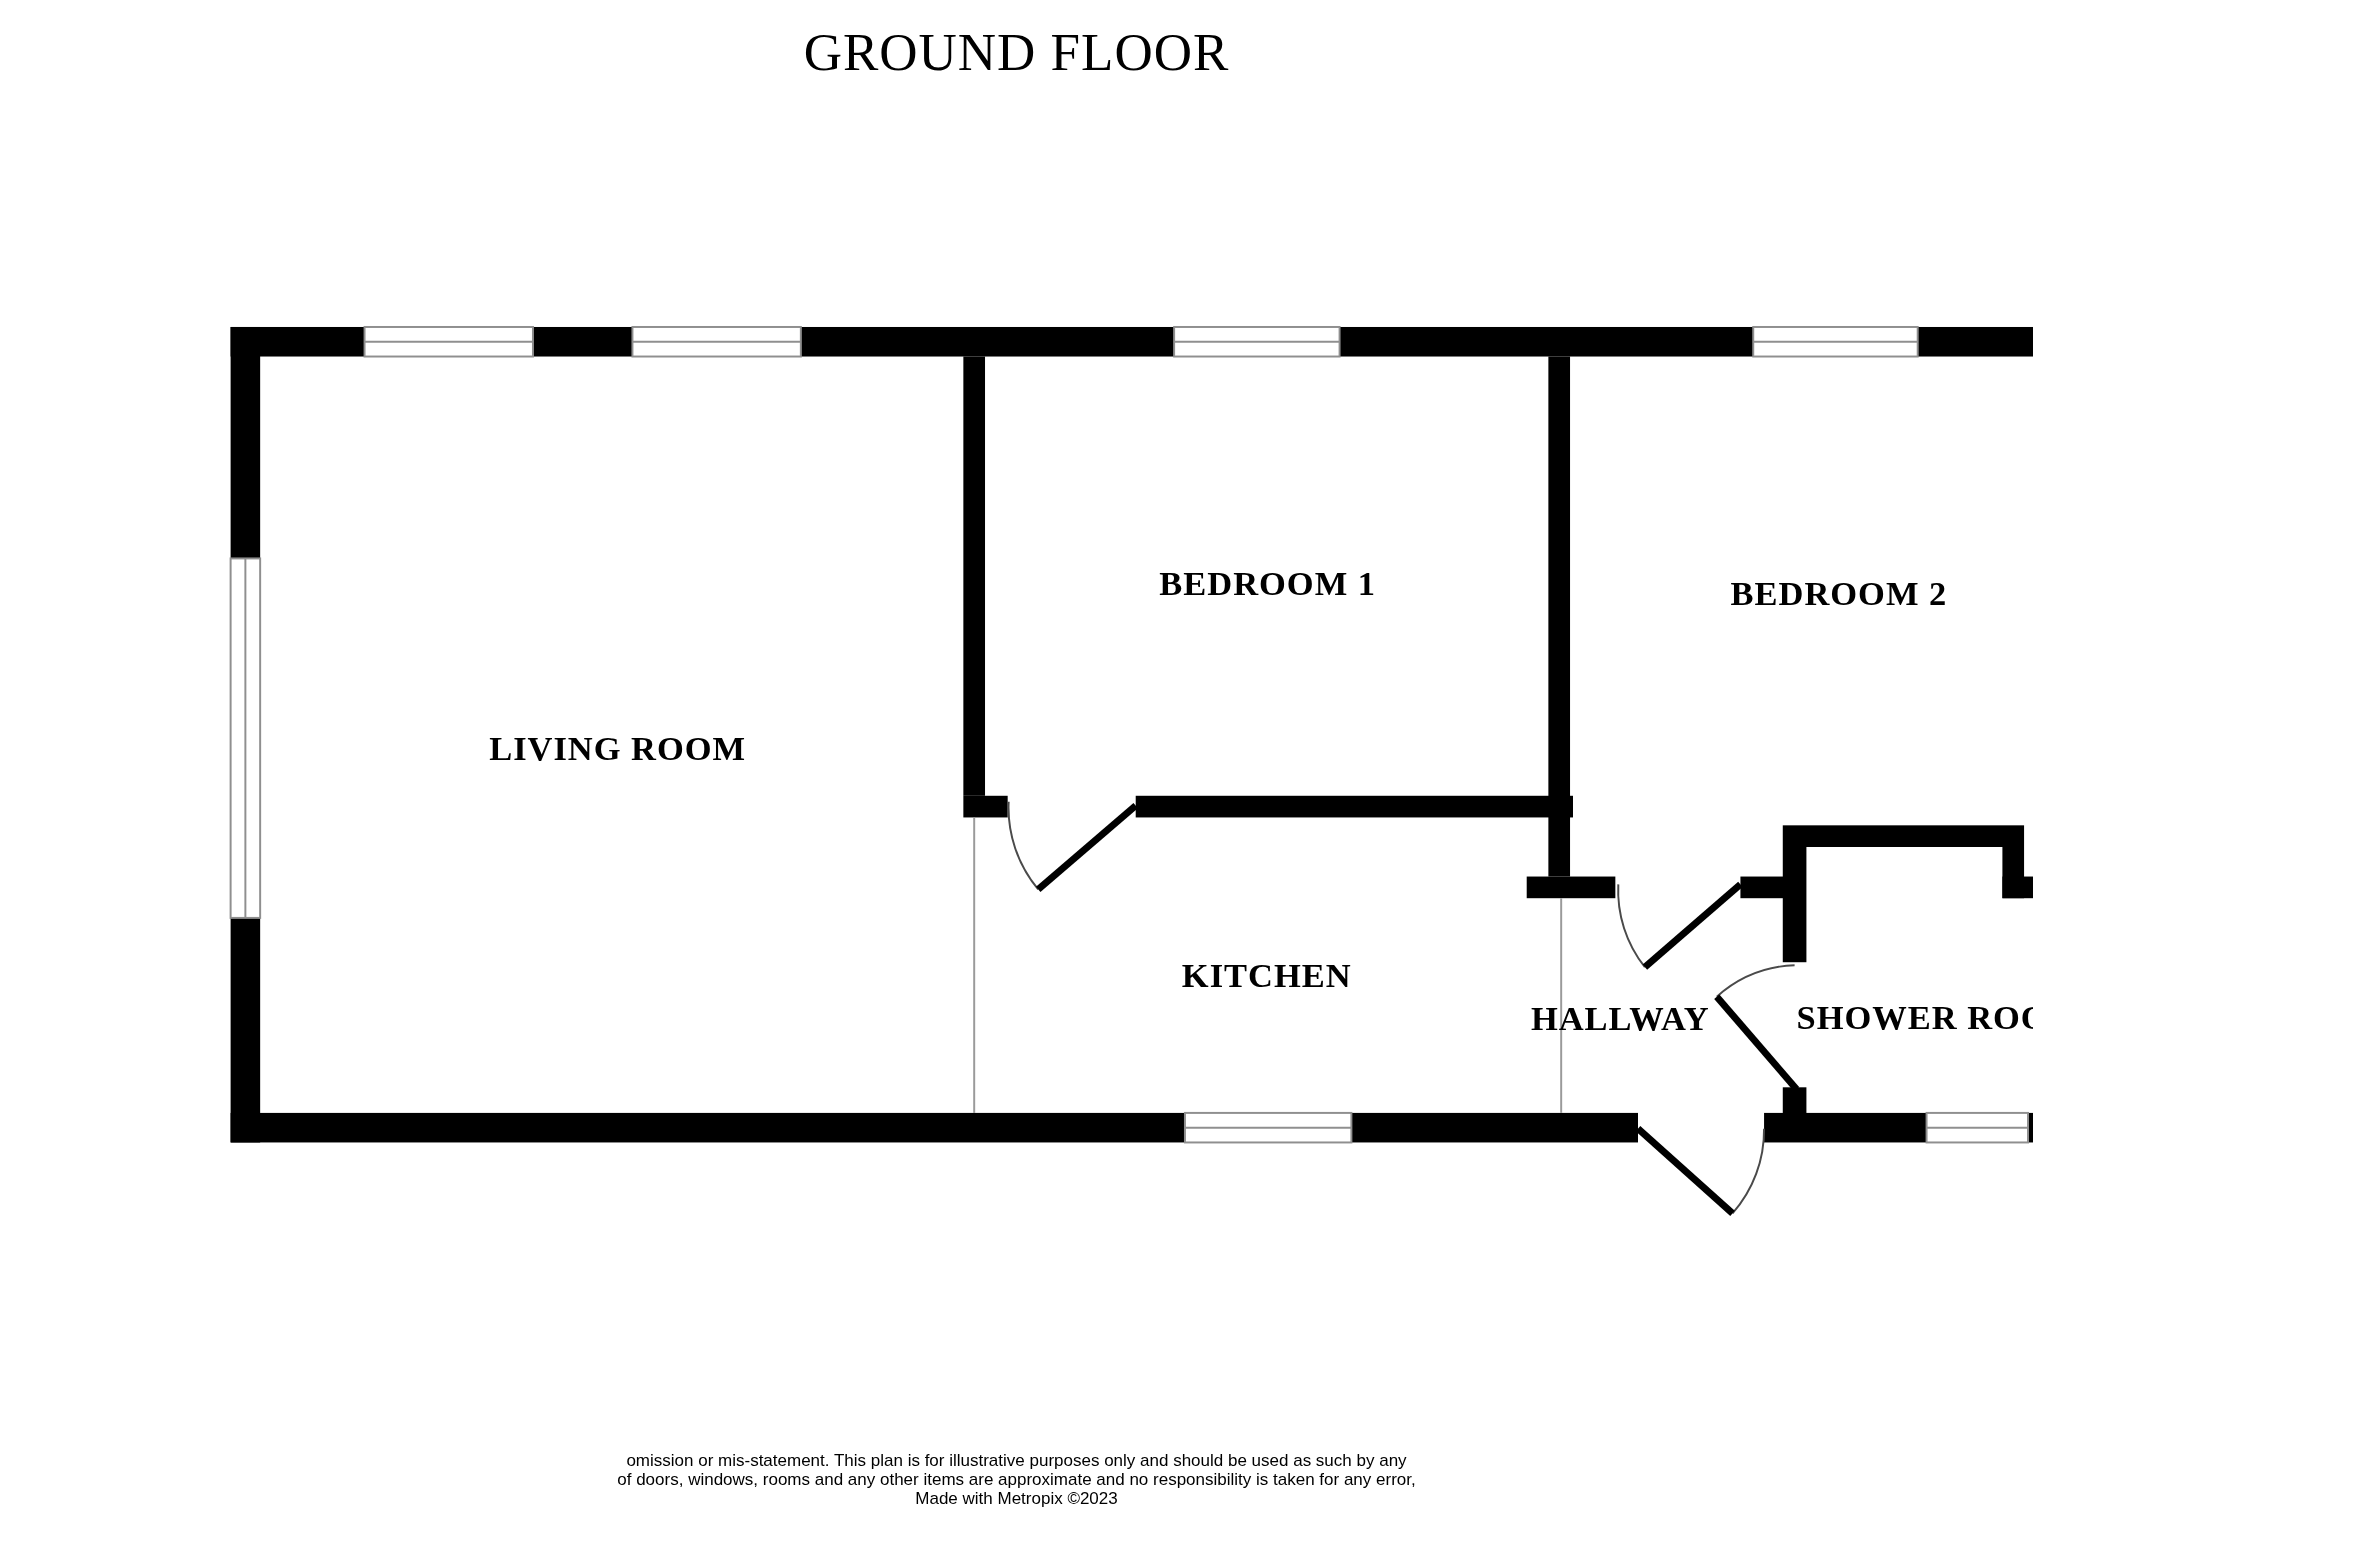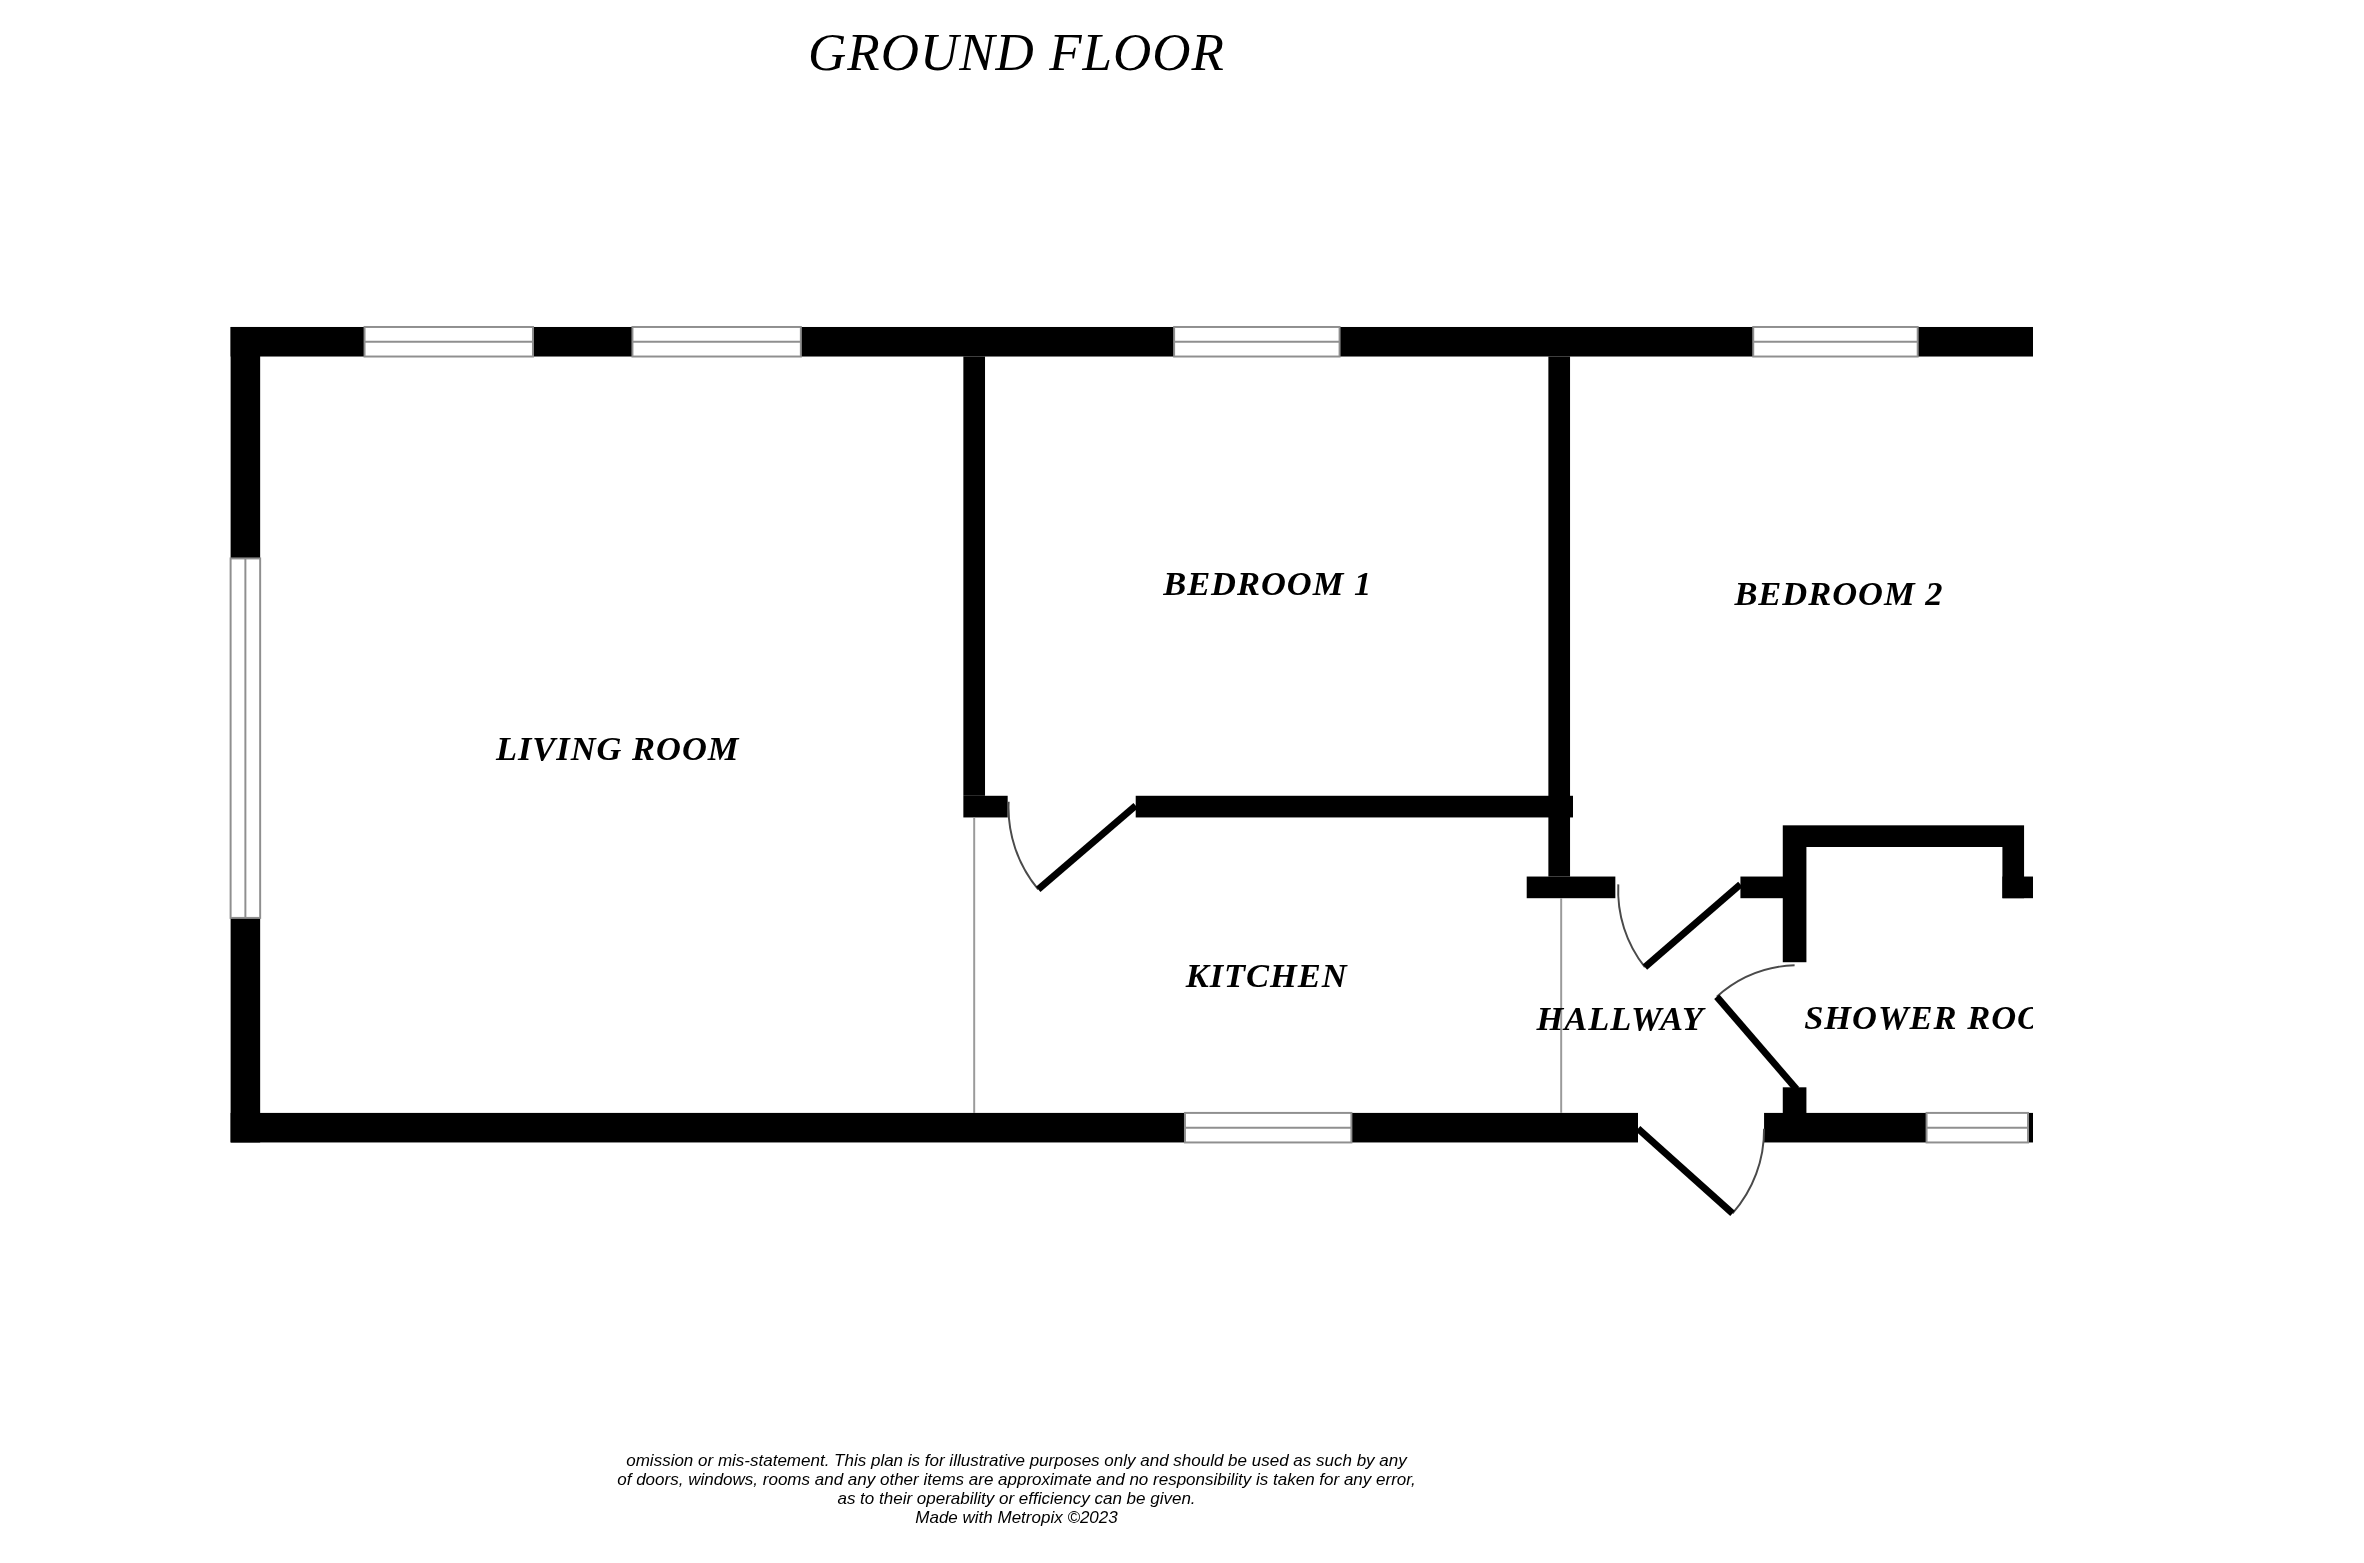--- a/index.html
+++ b/index.html
@@ -1,16 +1,16 @@
 <!DOCTYPE html>
 <html style="--wall: #000000; --window_frame: #8f8f8f; --divider: #9a9a9a; --door_arc: #4a4a4a; --background: #ffffff; --text: #000000;"><head>
 <meta charset="utf-8">
 <style>
   html,body{margin:0;padding:0;background:#fff;}
-  .page{position:relative;width:2033px;height:1563px;background:var(--background,#ffffff);overflow:hidden;font-family:"Liberation Serif",serif;font-style:italic;}
+  .page{position:relative;width:2033px;height:1563px;background:var(--background,#ffffff);overflow:hidden;font-family:"Liberation Serif",serif;}
   .title{position:absolute;top:25.6px;left:0;width:100%;text-align:center;font-size:53px;line-height:1;letter-spacing:1px;color:var(--text,#000);}
   svg.plan{position:absolute;left:0;top:0;width:2364px;height:1563px;}
   .wall{fill:var(--wall,#000000);stroke:none;}
   .window{fill:#ffffff;stroke:var(--window_frame,#8f8f8f);stroke-width:2;}
   .winline{stroke:var(--window_frame,#8f8f8f);stroke-width:2;}
   .gap{fill:#ffffff;stroke:none;}
   .divider{stroke:var(--divider,#9a9a9a);stroke-width:2;}
   .leaf{stroke:#000;stroke-width:7;}
   .arc{fill:none;stroke:var(--door_arc,#4a4a4a);stroke-width:2;}
   .room-label{font-family:"Liberation Serif",serif;font-weight:bold;font-size:35px;letter-spacing:1px;text-anchor:middle;fill:var(--text,#000000);}
@@ -92,18 +92,17 @@
     <text class="room-label" x="1287" y="604">BEDROOM 1</text>
     <text class="room-label" x="1867" y="614">BEDROOM 2</text>
     <text class="room-label" x="1286" y="1002">KITCHEN</text>
     <text class="room-label" x="1645" y="1046">HALLWAY</text>
     <text class="room-label" x="1969" y="1045">SHOWER ROOM</text>
   </svg>
 
   <div class="disclaimer">
     <div>omission or mis-statement. This plan is for illustrative purposes only and should be used as such by any</div>
     <div>of doors, windows, rooms and any other items are approximate and no responsibility is taken for any error,</div>
-    <div>as to their operability or efficiency can be given.</div>
     <div>Made with Metropix ©2023</div>
   </div>
 
 </div>
 
 
 </body></html>

